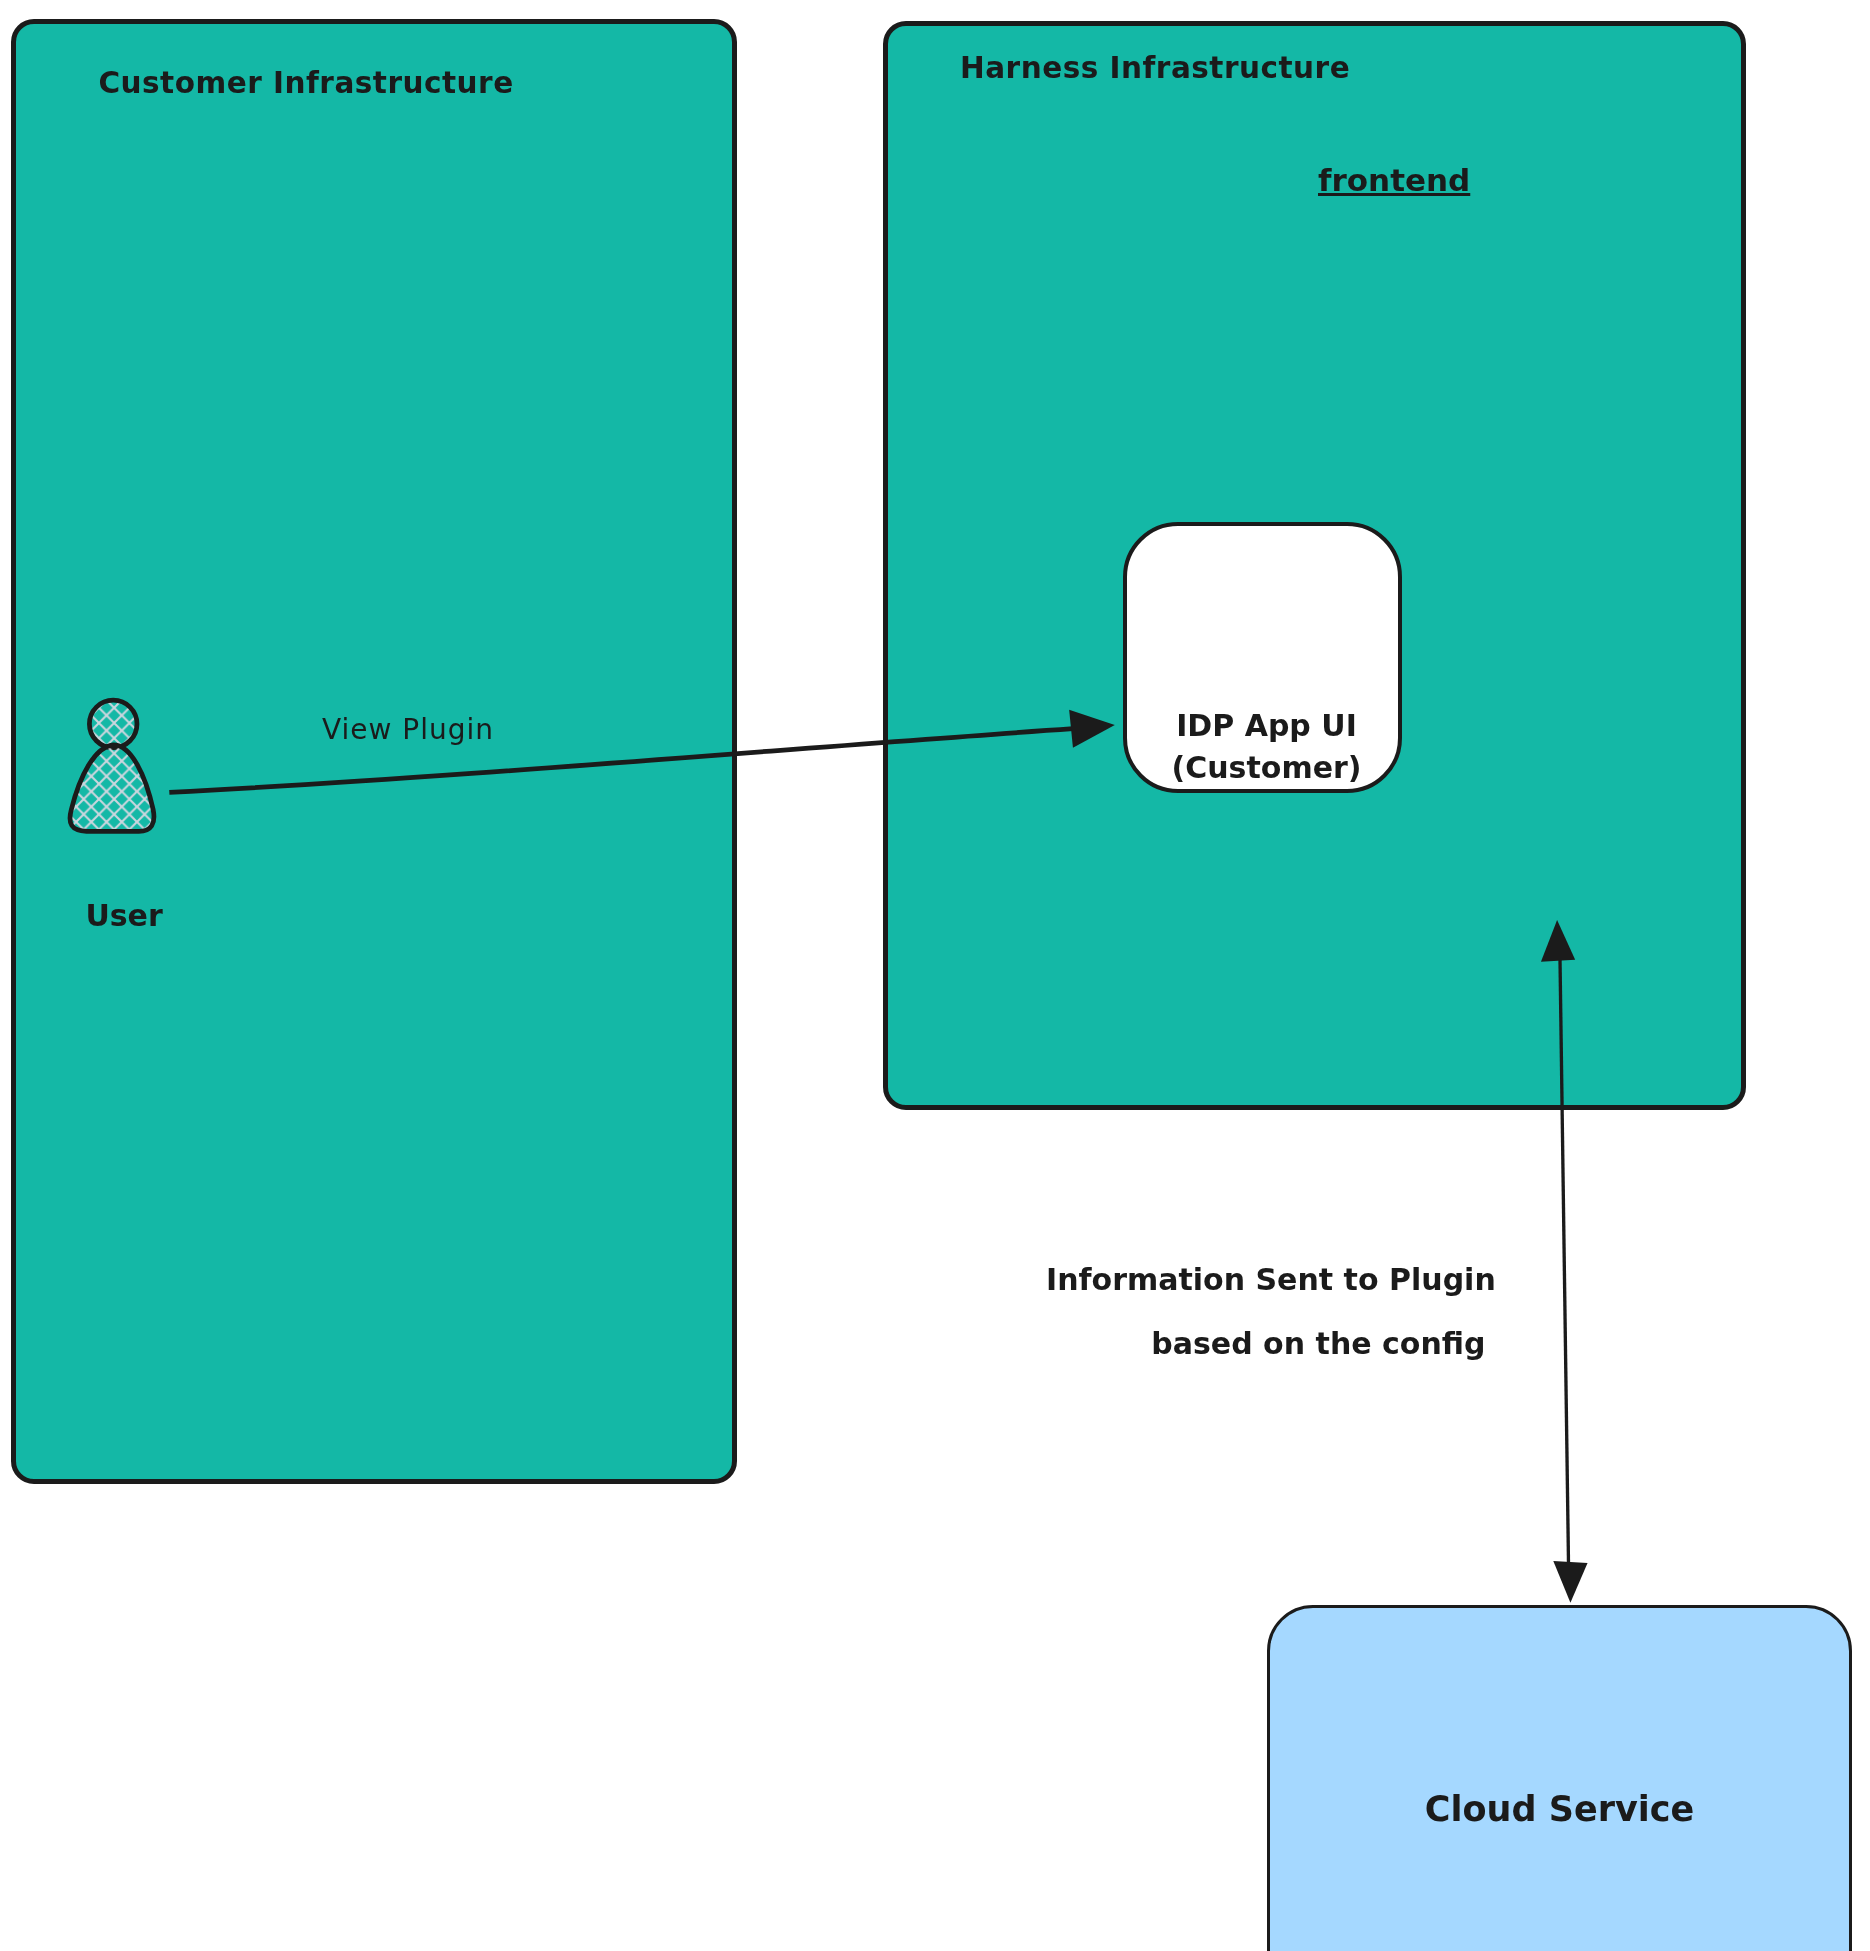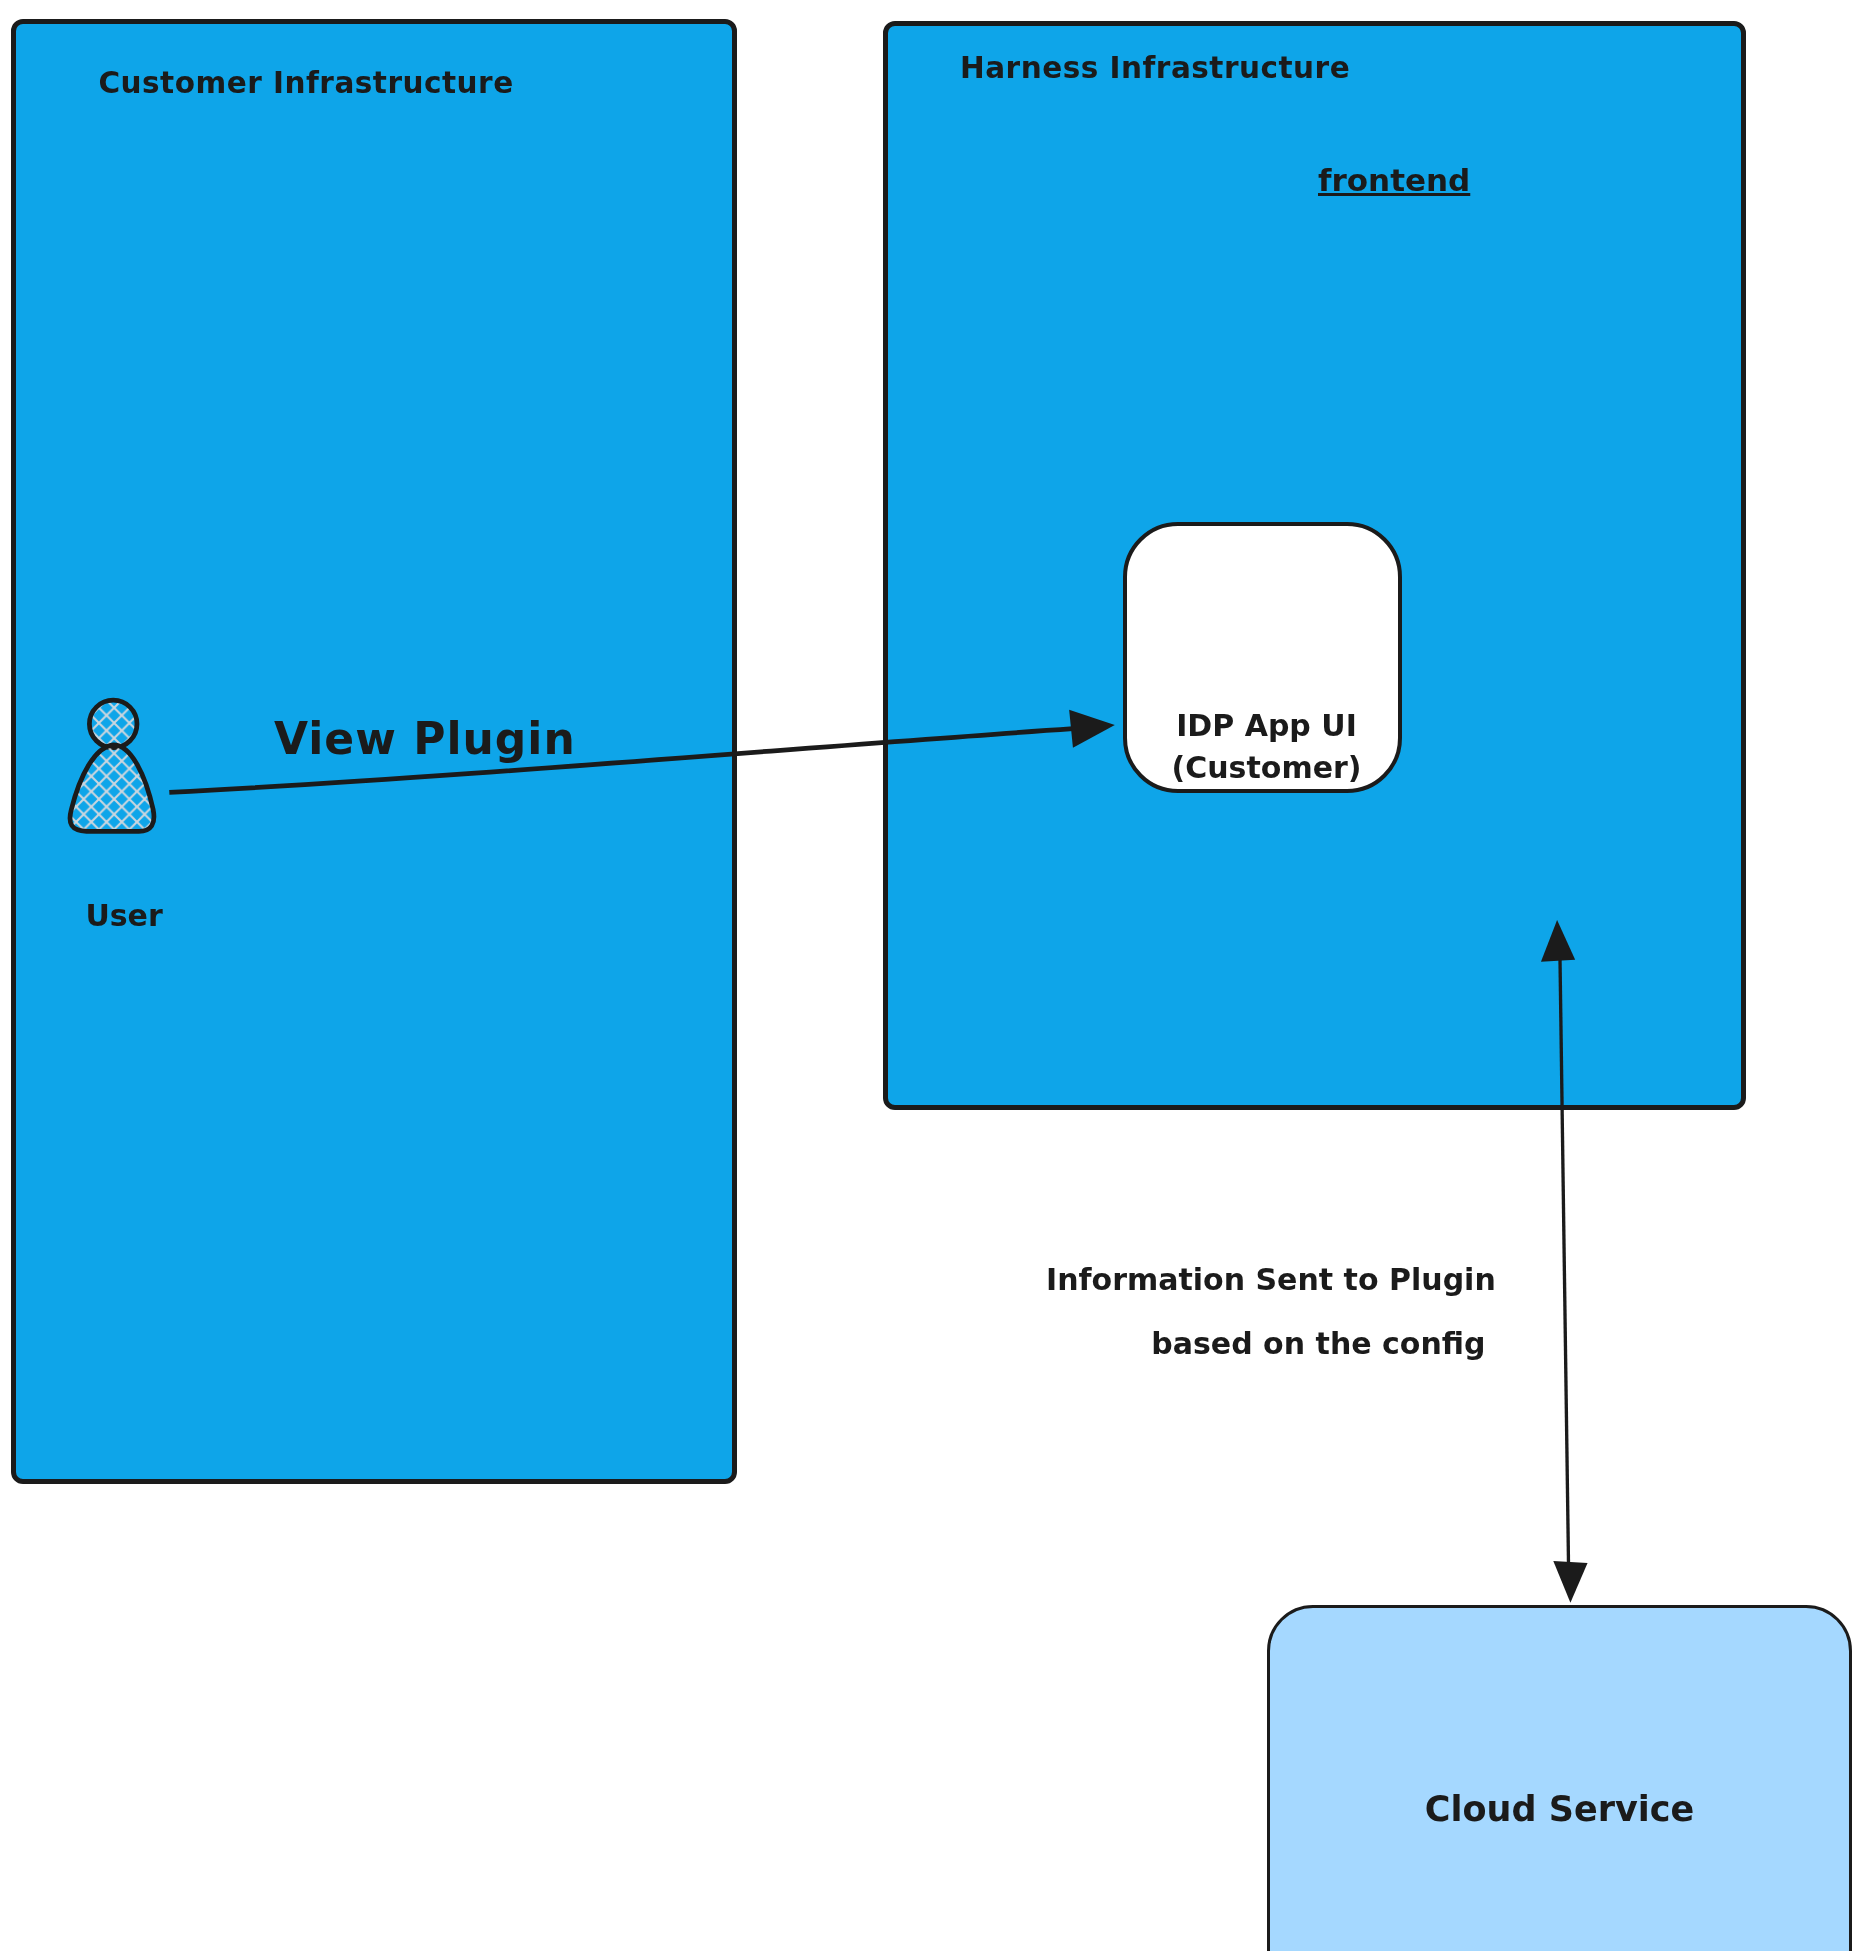--- a/index.html
+++ b/index.html
@@ -8,44 +8,44 @@
     width:1871px;
     height:1952px;
     background:#ffffff;
     font-family:"DejaVu Sans","Liberation Sans",sans-serif;
     color:#1b1b1b;
     overflow:hidden;
   }
   .box{
     position:absolute;
     box-sizing:border-box;
-    background:#0ea5e9;
+    background:#14b8a6;
     border:5.7px solid #1b1b1b;
-    border-radius:12px;
+    border-radius:23px;
   }
   .inner-box{
     position:absolute;
     box-sizing:border-box;
     background:#ffffff;
     border:4.8px solid #1b1b1b;
     display:flex;
     align-items:flex-end;
     justify-content:center;
     text-align:center;
     padding-left:8px;
   }
   .lbl{
     position:absolute;
     font-weight:600;
     white-space:nowrap;
   }
   .box-title{font-size:29.5px;letter-spacing:0.5px;}
   .sub-label{font-size:31px;text-decoration:underline;}
   .node-text{font-size:30px;line-height:1.4;font-weight:600;}
-  .big-label{font-size:44px;font-weight:700;letter-spacing:1px;}
+  .big-label{font-size:28px;font-weight:400;letter-spacing:1px;margin-left:48px;}
   .small-label{font-size:30px;font-weight:700;}
   .info-label{
     position:absolute;
     left:1046px; top:1257px;
     width:449px;
     text-align:right;
     font-size:30px;
     font-weight:600;
     line-height:1.5;
     white-space:nowrap;

